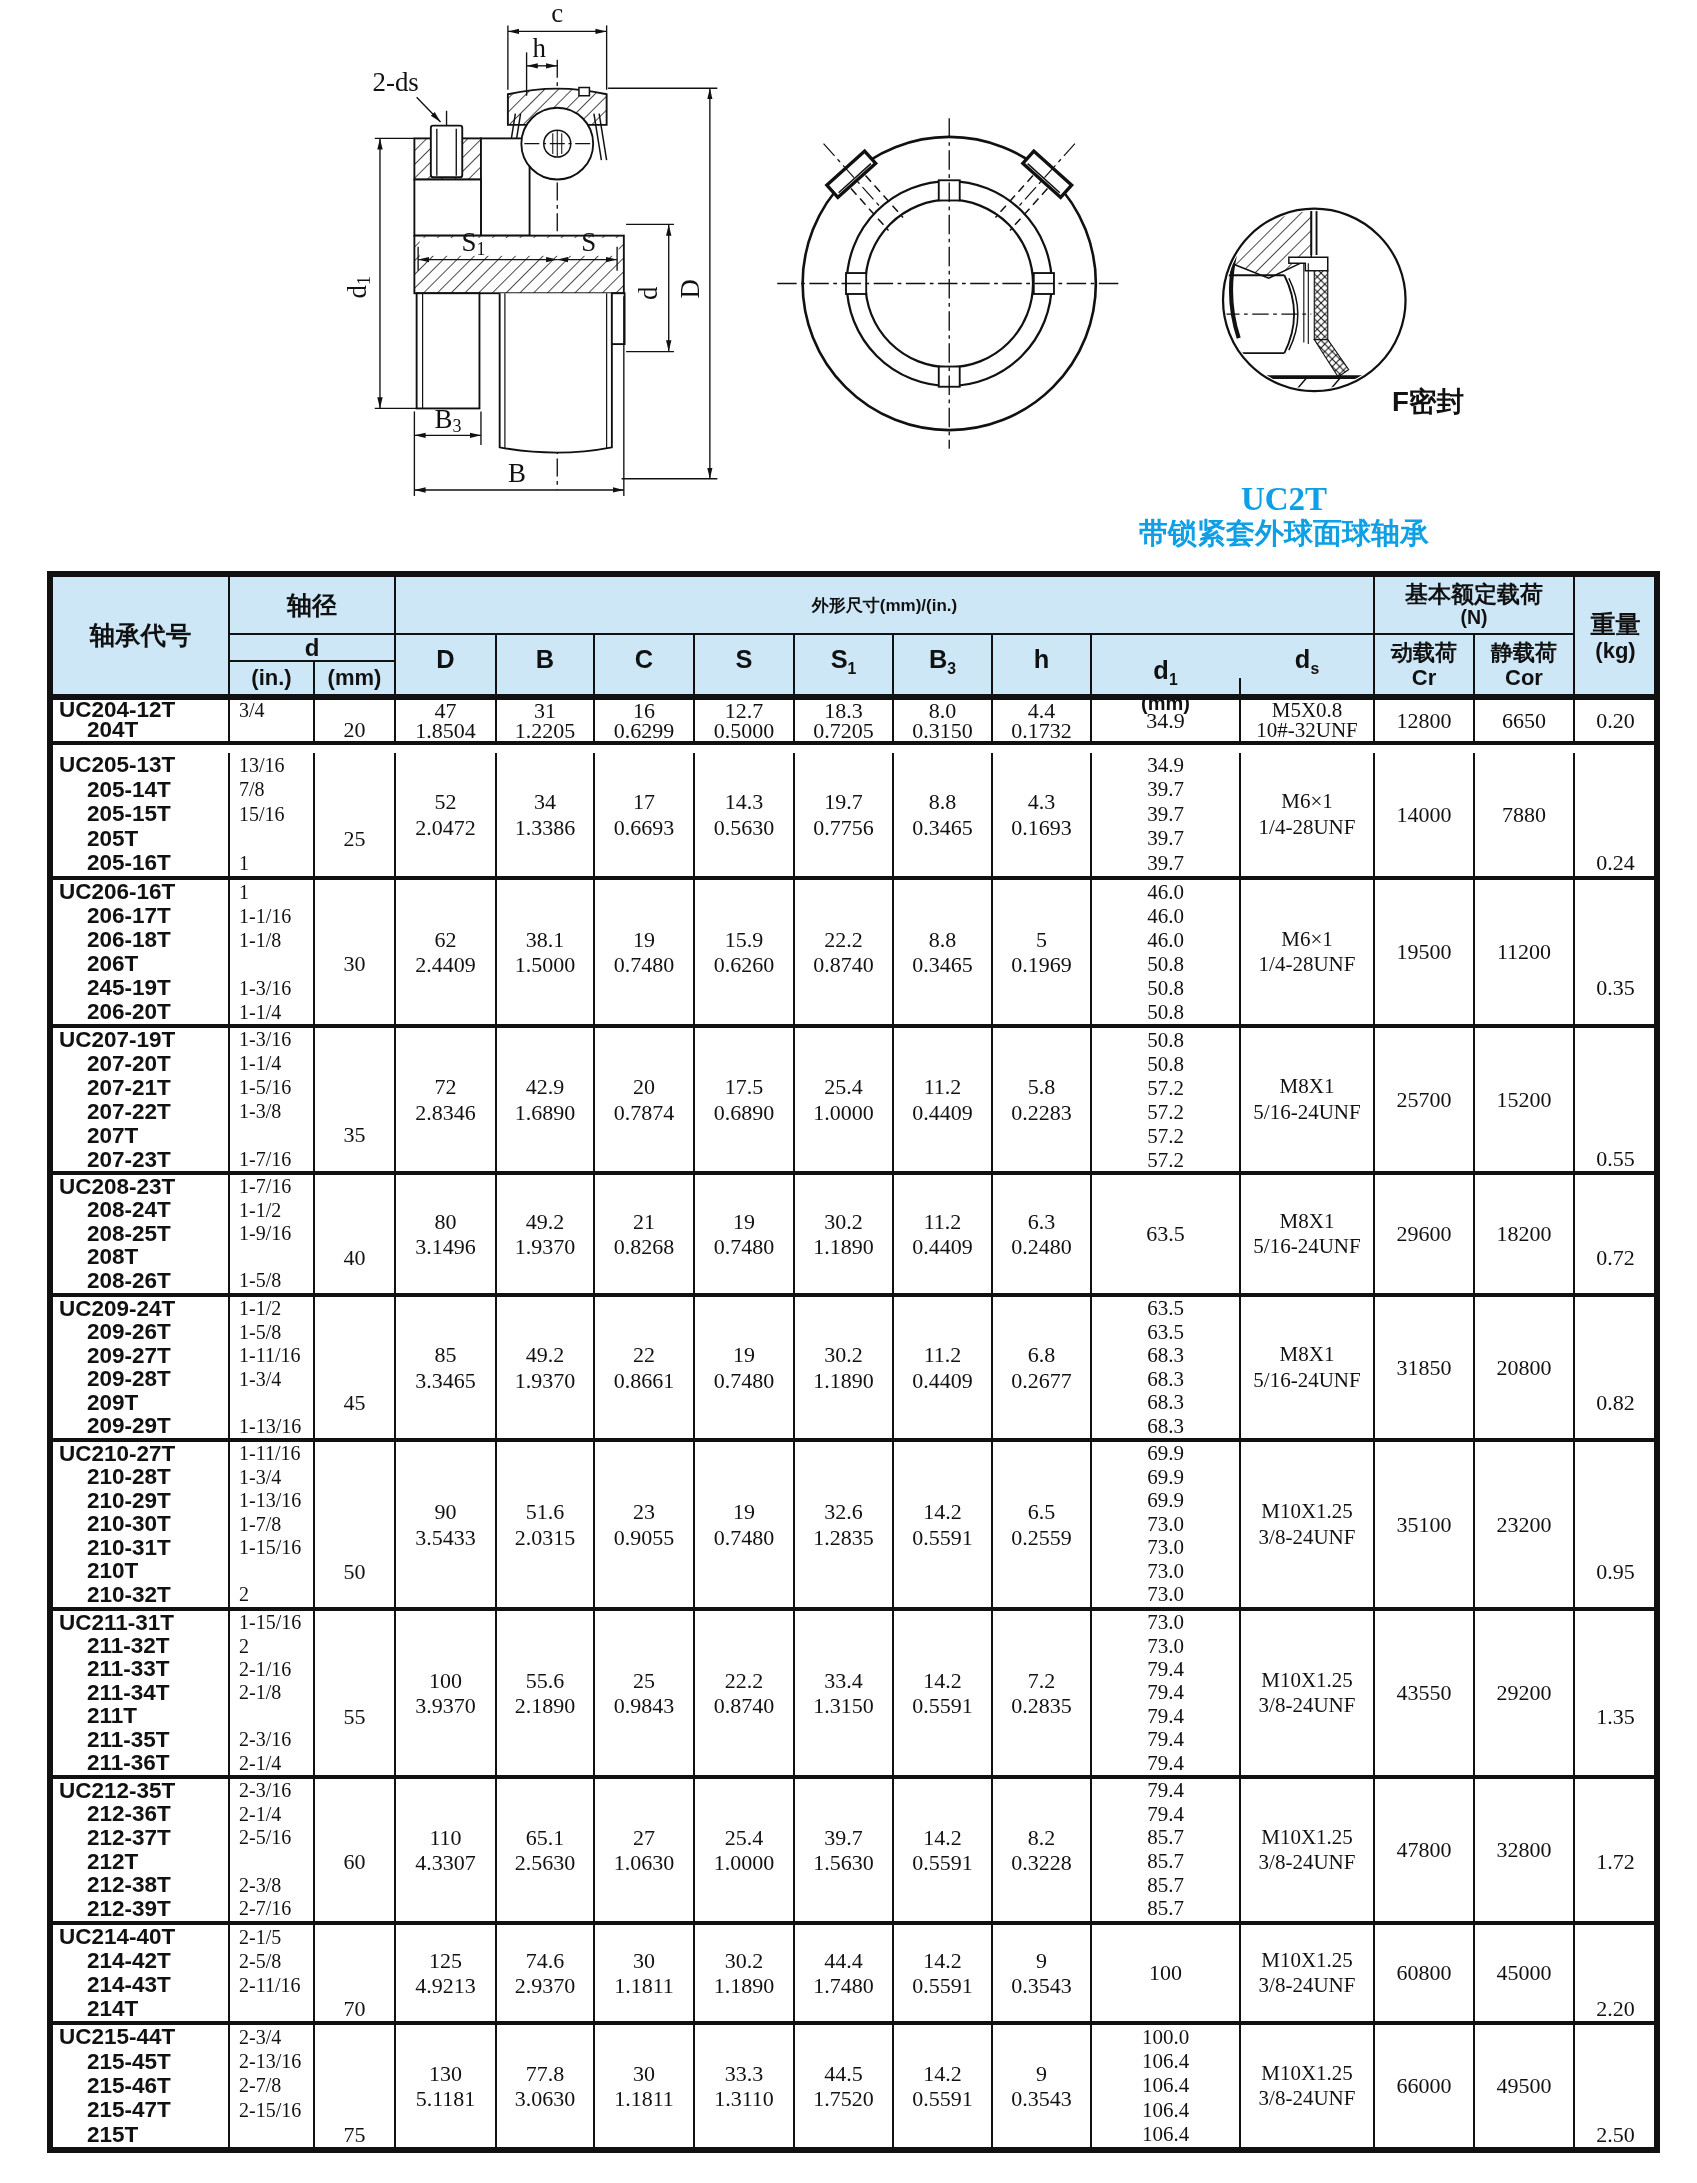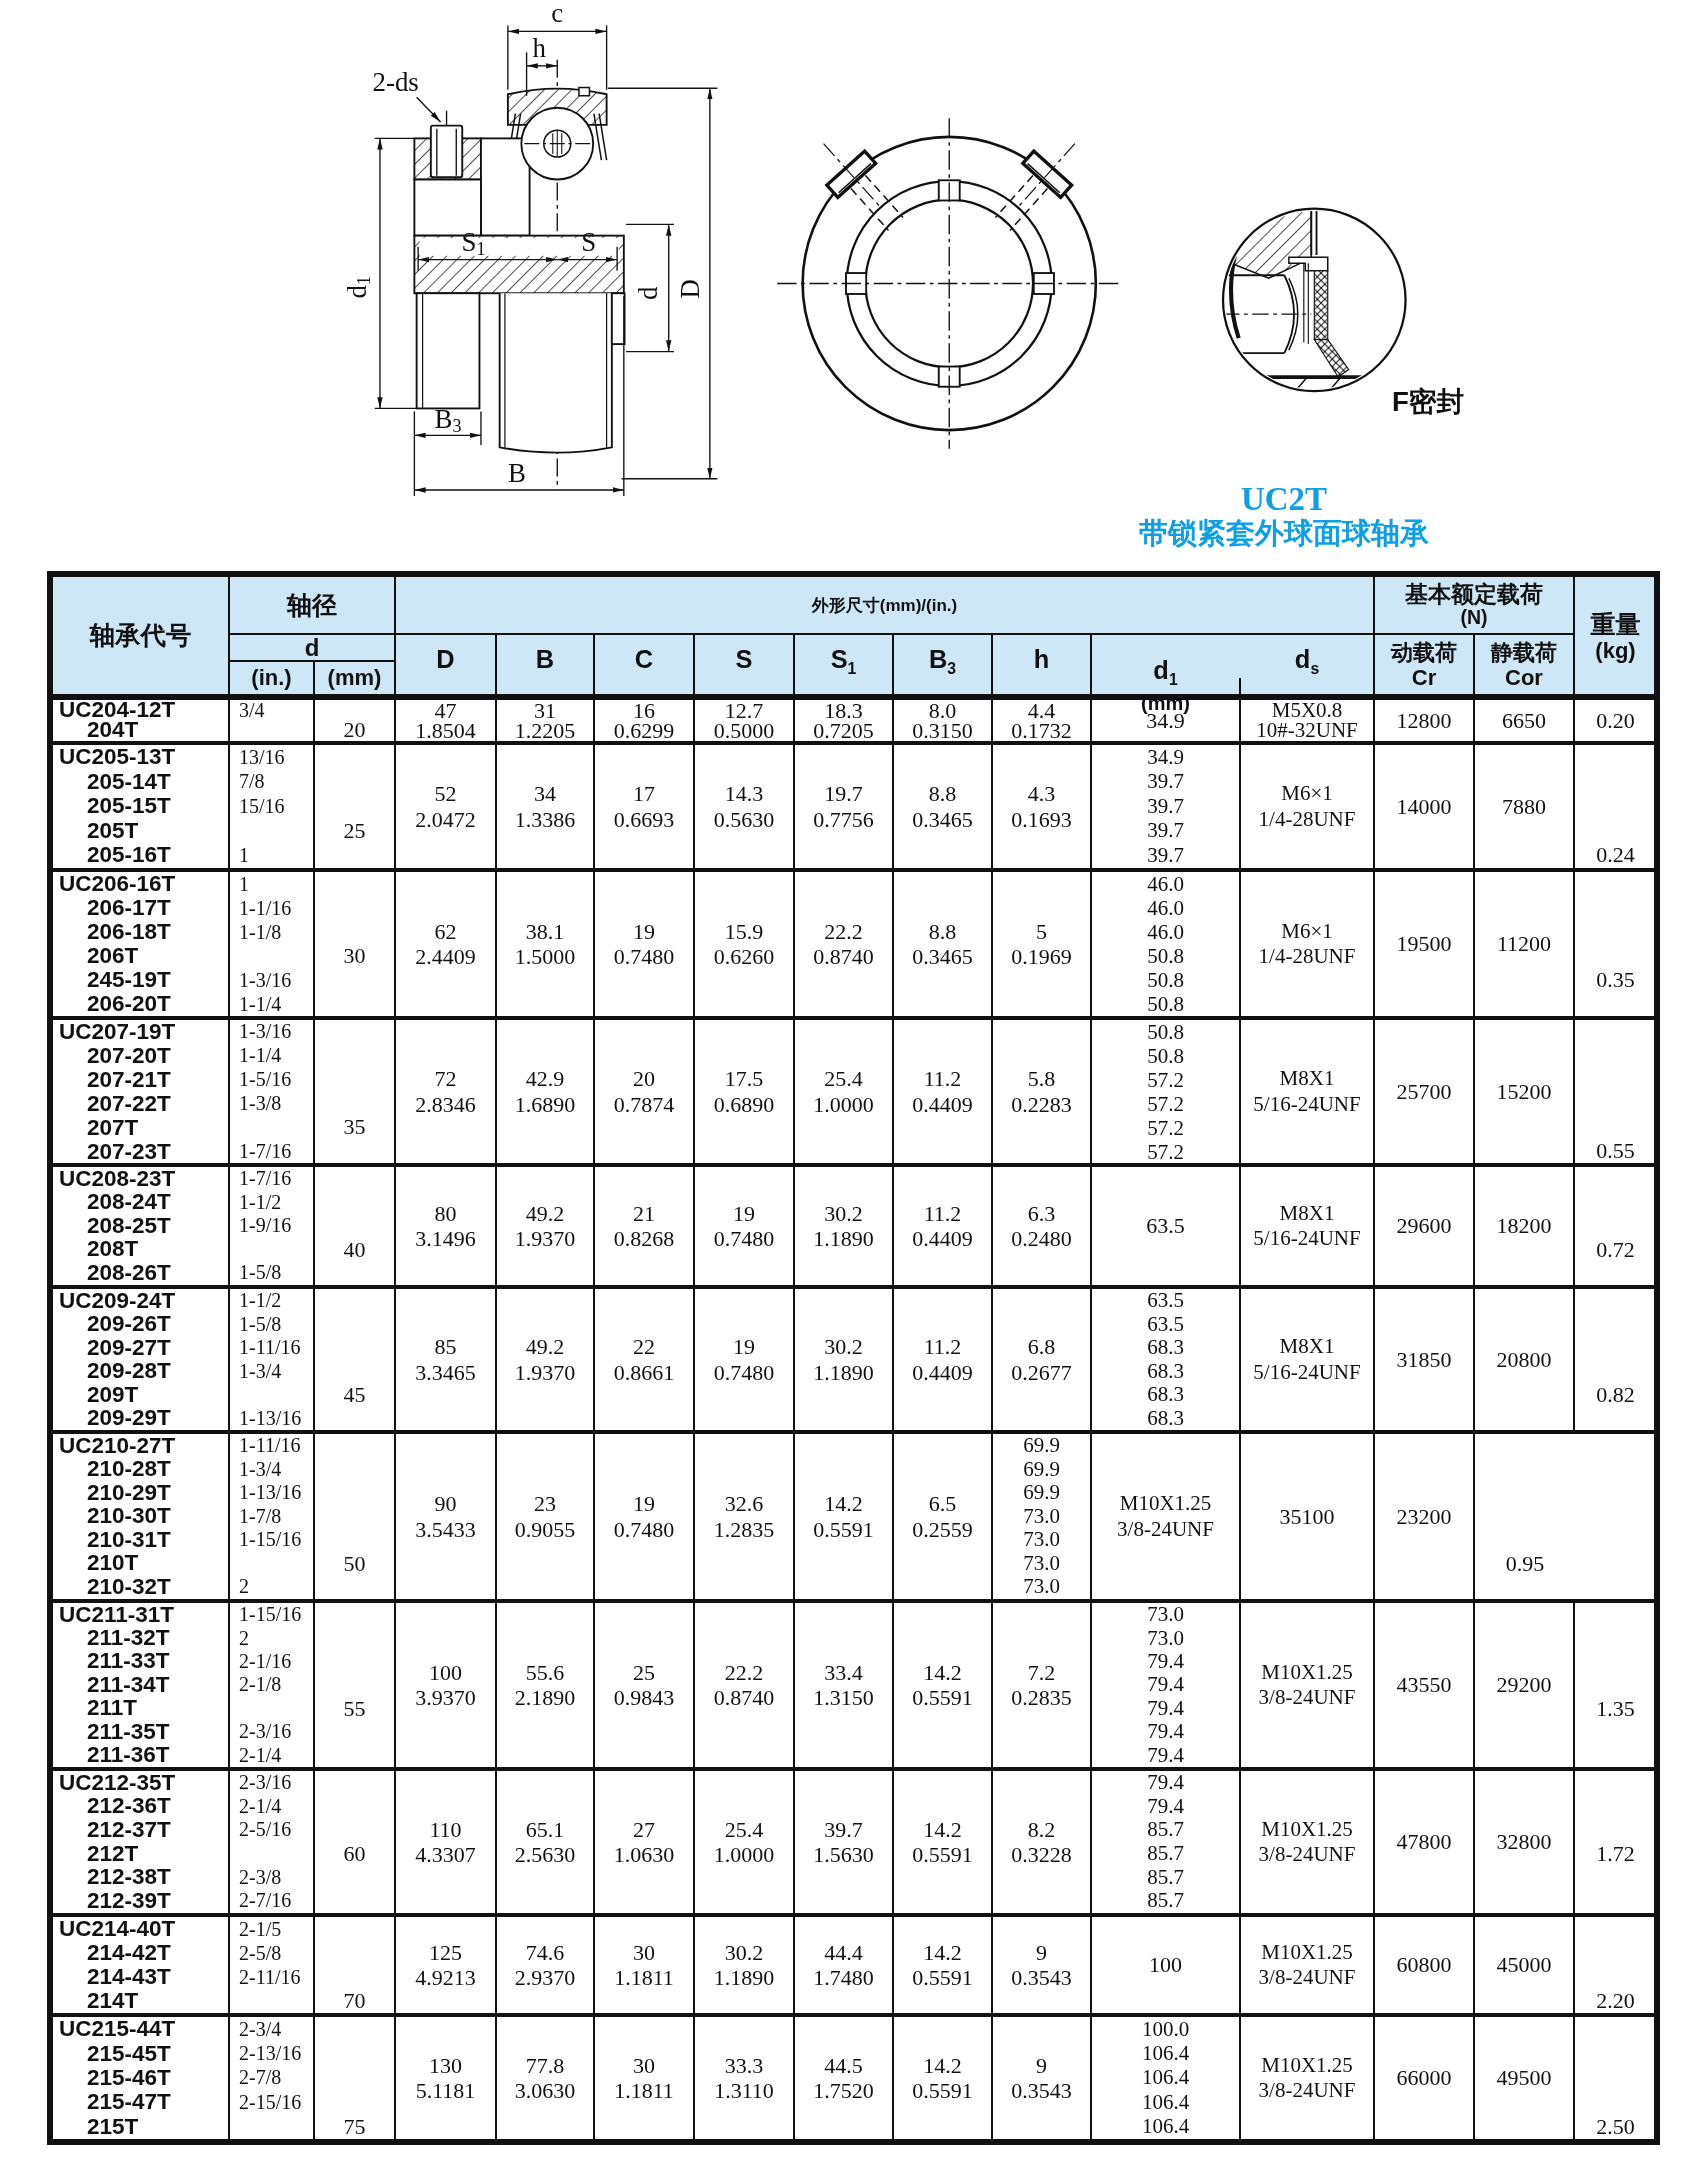--- a/index.html
+++ b/index.html
@@ -335,21 +335,21 @@
           <div class="dc">
             <div class="centerall">12800</div>
           </div>
           <div class="dc">
             <div class="centerall">6650</div>
           </div>
           <div class="dc">
             <div class="centerall">0.20</div>
           </div>
         </div>
-        <div class="row" style="height: 127px;">
+        <div class="row" style="height: 127px; margin-top: 8px;">
           <div class="dc">
             <div class="lines">
               <div class="ln code-ln" style="height: 24.5px;">UC205-13T</div>
               <div class="ln code-ln ind" style="height: 24.5px;">205-14T</div>
               <div class="ln code-ln ind" style="height: 24.5px;">205-15T</div>
               <div class="ln code-ln ind" style="height: 24.5px;">205T</div>
               <div class="ln code-ln ind" style="height: 24.5px;">205-16T</div>
             </div>
           </div>
           <div class="dc">
@@ -817,20 +817,26 @@
             <div class="abs-ln" style="top: 118px; height: 23.5px;">50</div>
           </div>
           <div class="dc">
             <div class="center2" style="line-height: 25.4px;">
               <div>90</div>
               <div>3.5433</div>
             </div>
           </div>
           <div class="dc">
             <div class="center2" style="line-height: 25.4px;">
+              <div>51.6</div>
+              <div>2.0315</div>
+            </div>
+          </div>
+          <div class="dc">
+            <div class="center2" style="line-height: 25.4px;">
               <div>23</div>
               <div>0.9055</div>
             </div>
           </div>
           <div class="dc">
             <div class="center2" style="line-height: 25.4px;">
               <div>19</div>
               <div>0.7480</div>
             </div>
           </div>

